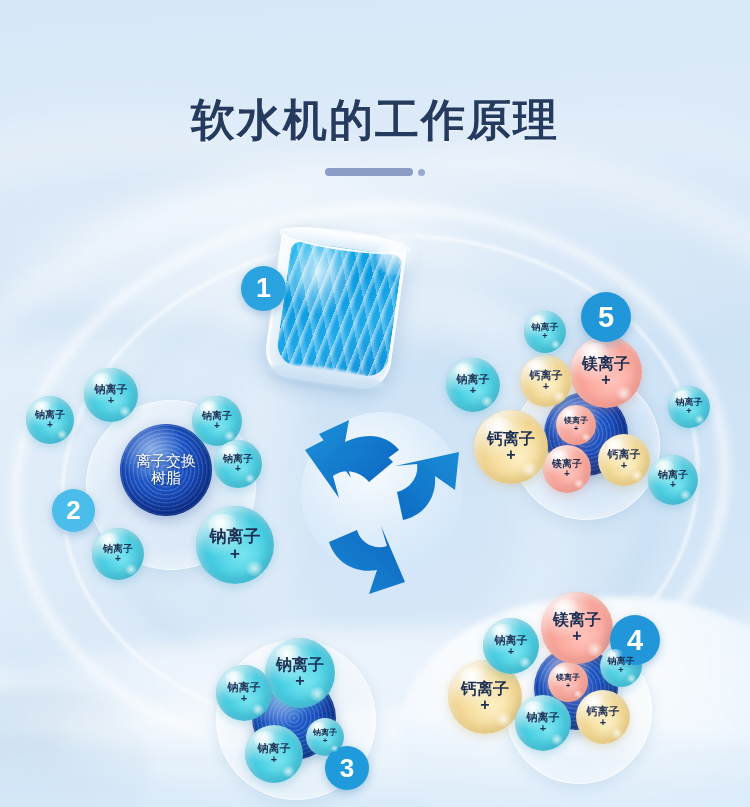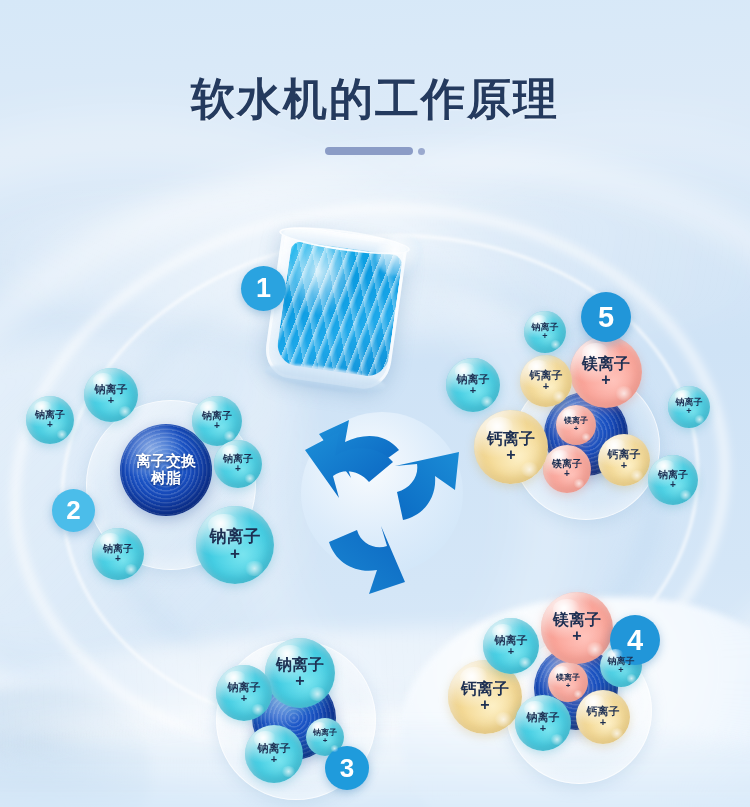--- a/index.html
+++ b/index.html
@@ -107,20 +107,21 @@
     position: absolute; left: 0; top: 74px; width: 750px;
     text-align: center;
   }
   #page-title {
     font-size: 44px;
     font-weight: bold;
     color: #243a5e;
     letter-spacing: 2px;
     line-height: 1.15;
     text-shadow: 0 1px 2px rgba(255,255,255,0.5);
+    margin-top: 21px;
   }
   #title-divider {
     margin: 22px auto 0;
     width: 112px; height: 9px;
     display: flex; align-items: center; justify-content: center; gap: 5px;
   }
   #divider-bar {
     width: 88px; height: 8px; border-radius: 4px;
     background: #8b9cc6;
   }
@@ -190,21 +191,21 @@
       radial-gradient(circle at 33% 27%, rgba(255,255,255,0.45) 0%, rgba(255,255,255,0) 36%),
       repeating-radial-gradient(circle at 50% 50%, rgba(255,255,255,0.16) 0px, rgba(255,255,255,0.16) 1px, rgba(0,0,0,0) 2px, rgba(0,0,0,0) 4px),
       radial-gradient(circle at 42% 36%, #2f6fd4 0%, #1a52c4 38%, #123fae 68%, #0c2f8e 100%);
     box-shadow: inset -6px -8px 18px rgba(4,26,88,0.55), 0 4px 14px rgba(30,70,150,0.3);
   }
   .resin-label {
     position: absolute; left: 0; right: 0; top: 50%;
     transform: translateY(-50%);
     text-align: center;
     color: #ffffff;
-    font-weight: bold;
+    font-weight: normal;
     line-height: 1.12;
     text-shadow: 0 1px 3px rgba(10,35,95,0.8);
     pointer-events: none;
   }
 
   
   .shell {
     position: absolute;
     border-radius: 50%;
     background: radial-gradient(circle at 36% 30%, rgba(255,255,255,0.55) 0%, rgba(255,255,255,0.12) 38%, rgba(255,255,255,0.04) 62%, rgba(255,255,255,0.24) 100%);

